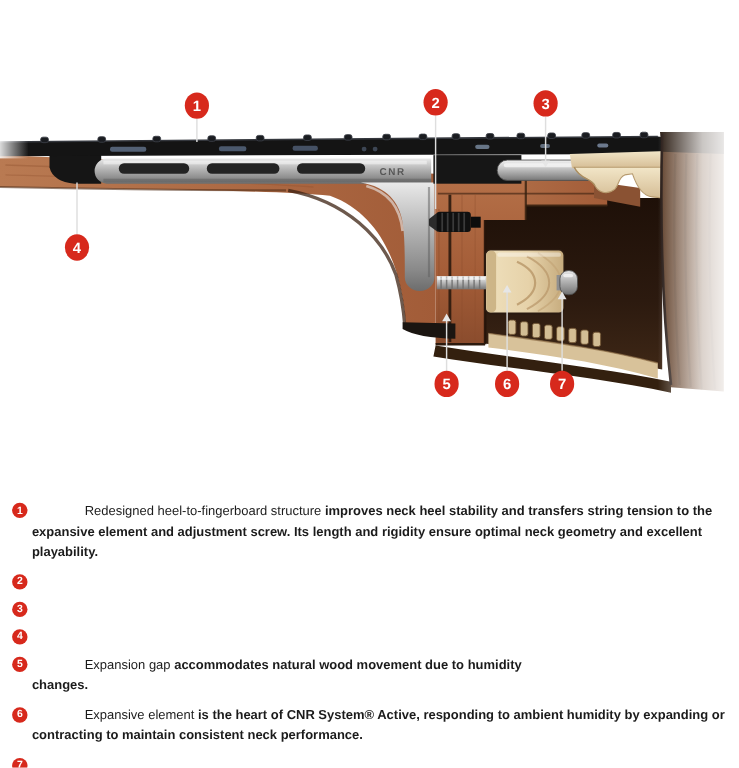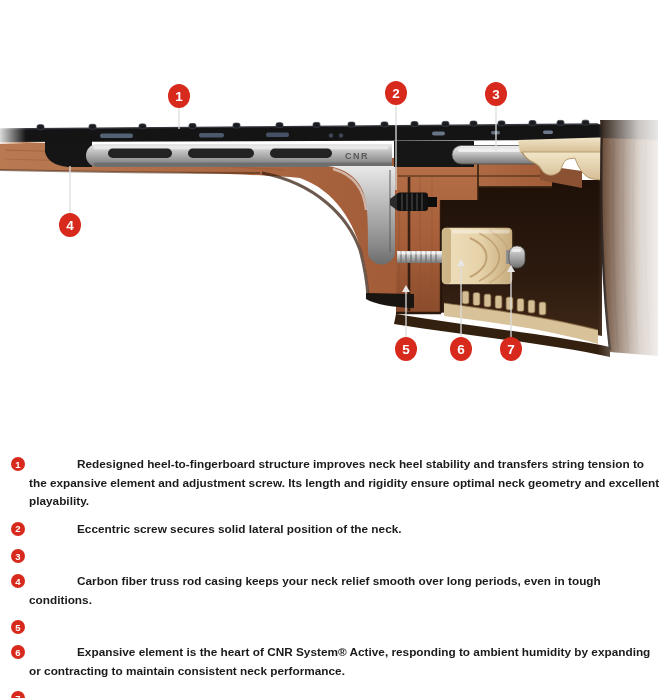--- a/index.html
+++ b/index.html
@@ -27,21 +27,21 @@
 
   .legend { position:absolute; left:11px; top:455px; width:650px; }
   .legend-item { display:flex; align-items:flex-start; margin-bottom:9px; }
   .badge {
     flex:0 0 auto; width:14px; height:14px; border-radius:50%;
     background:#d7291c; color:#fff; font-size:9.5px; font-weight:bold;
     display:flex; align-items:center; justify-content:center;
     margin-top:2px; margin-right:4px;
   }
   .legend-text { margin:0; font-size:11.8px; line-height:18.5px; color:#1b1b1b; }
-  .legend-text b { font-weight:bold;padding-left:48px; }
+  .legend-text b { font-weight:normal;padding-left:48px; }
   .legend-text .rest { white-space:pre-line;font-weight:bold; }
 </style>
 </head>
 <body>
 
 <div class="stage">
 
   <div class="figure">
     <svg width="672" height="432" viewBox="0 0 672 432">
       <defs>
@@ -307,31 +307,31 @@
       </div>
   </div>
 
   <div class="legend">
     <div class="legend-item">
       <span class="badge">1</span>
       <p class="legend-text"><b>Redesigned heel-to-fingerboard structure</b><span class="rest"> improves neck heel stability and transfers string tension to the expansive element and adjustment screw. Its length and rigidity ensure optimal neck geometry and excellent playability.</span></p>
     </div>
     <div class="legend-item">
       <span class="badge">2</span>
-      <p class="legend-text"><b>Eccentric screw</b><span class="rest"> secures solid lateral position of the neck.</span></p>
     </div>
     <div class="legend-item">
       <span class="badge">3</span>
     </div>
     <div class="legend-item">
       <span class="badge">4</span>
-      <p class="legend-text"><b>Carbon fiber truss rod casing</b><span class="rest"> keeps your neck relief smooth over long periods, even in tough conditions.</span></p>
     </div>
     <div class="legend-item">
       <span class="badge">5</span>
+      <p class="legend-text"><b>Expansion gap</b><span class="rest"> accommodates natural wood movement due to humidity
+changes.</span></p>
     </div>
     <div class="legend-item">
       <span class="badge">6</span>
       <p class="legend-text"><b>Expansive element</b><span class="rest"> is the heart of CNR System® Active, responding to ambient humidity by expanding or contracting to maintain consistent neck performance.</span></p>
     </div>
     <div class="legend-item">
       <span class="badge">7</span>
     </div>
   </div>
 </div>

